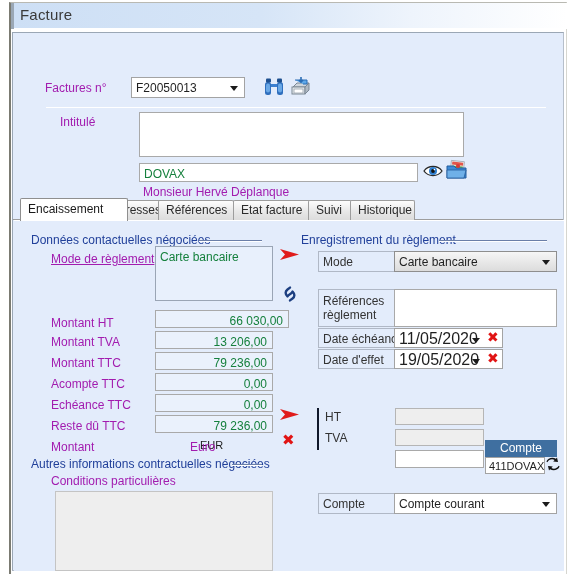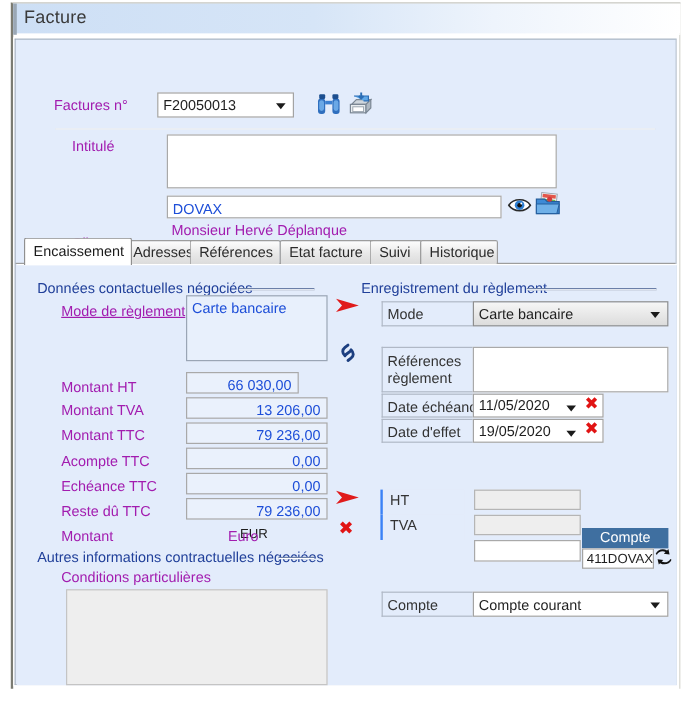--- a/index.html
+++ b/index.html
@@ -56,21 +56,21 @@
   
   .lbl {
     position: absolute;
     font-size: 12px; color: #a21caf;
     white-space: nowrap;
   }
   .fld {
     position: absolute;
     background: #ffffff;
     border: 1px solid #a9a9a9;
-    font-size: 12px; color: #1d4ed8;
+    font-size: 12px; color: #15803d;
     padding: 2px 4px;
     line-height: 16px;
     overflow: hidden;
     white-space: nowrap;
   }
   .fld.ro { background: #eeeeee; border-color: #b5b5b5; }
   .fld.num { text-align: right; padding-right: 5px; background: #eaf1fc; }
 
   .combo {
     position: absolute;
@@ -152,31 +152,31 @@
     border: 1px solid #b0b8c6;
     border-right: none;
     font-size: 12px; color: #333333;
     padding: 3px 4px;
     line-height: 15px;
     white-space: nowrap;
   }
   .capbox2 {
     position: absolute;
     background: #e3ecfb;
-    border-left: 2px solid #3b82f6;
+    border-left: 2px solid #0f172a;
     font-size: 12px; color: #333333;
     padding: 2px 0 0 6px;
     white-space: nowrap;
   }
 
   .datefld {
     position: absolute;
     background: #ffffff;
     border: 1px solid #a3a3a3;
-    font-size: 12px; color: #1f1f1f;
+    font-size: 16px; color: #1f1f1f;
     padding: 2px 4px;
     line-height: 15px;
     white-space: nowrap;
   }
   .datefld .arw {
     position: absolute; right: 22px; top: 9px;
     width: 0; height: 0;
     border-left: 4px solid transparent;
     border-right: 4px solid transparent;
     border-top: 5px solid #1b1b1b;
@@ -298,38 +298,38 @@
           <path d="M2 11 L21 11 L19 19 L2 19 Z" fill="#6fb0e8" stroke="#235c9c" stroke-width=".8"></path>
           <circle cx="13" cy="7" r="2.1" fill="#d43b3b"></circle>
         </g>
       </svg>
     </div>
 
     <div class="lbl" style="left:130px; top:152px;">Monsieur Hervé Déplanque</div>
 
     <div class="tabstrip-line"></div>
     <div class="tabs">
-      <div class="tab active" style="left:6px;  width:90px;"><span>Encaissement</span></div>
+      <div class="tab active" style="left:6px;  width:108px;"><span>Encaissement</span></div>
       <div class="tab" style="left:89px; width:68px;"><span>Adresses</span></div>
       <div class="tab" style="left:144px;width:76px;"><span>Références</span></div>
       <div class="tab" style="left:219px;width:78px;"><span>Etat facture</span></div>
       <div class="tab" style="left:294px;width:44px;"><span>Suivi</span></div>
       <div class="tab" style="left:336px;width:65px;"><span>Historique</span></div>
     </div>
 
     <div class="content">
 
       <div class="grp-title" style="left:17px; top:12px;">Données contactuelles négociées</div>
       <div class="grp-rule" style="left:185px; top:19px; width:63px;"></div>
 
       <div class="lbl" style="left:37px; top:31px;text-decoration:underline;">Mode de règlement</div>
       <div class="fld" style="left:141px; top:25px; width:118px; height:55px; background:#e8f0fc; border-color:#9aa5b5;">Carte bancaire</div>
 
       <div class="lbl" style="left:37px; top:95px;">Montant HT</div>
-      <div class="fld num" style="left:141px; top:89px; width:94px; height:18px;">66 030,00</div>
+      <div class="fld num" style="left:141px; top:89px; width:134px; height:18px;">66 030,00</div>
 
       <div class="lbl" style="left:37px; top:114px;">Montant TVA</div>
       <div class="fld num" style="left:141px; top:110px; width:118px; height:18px;">13 206,00</div>
 
       <div class="lbl" style="left:37px; top:135px;">Montant TTC</div>
       <div class="fld num" style="left:141px; top:131px; width:118px; height:18px;">79 236,00</div>
 
       <div class="lbl" style="left:37px; top:156px;">Acompte TTC</div>
       <div class="fld num" style="left:141px; top:152px; width:118px; height:18px;">0,00</div>
 

